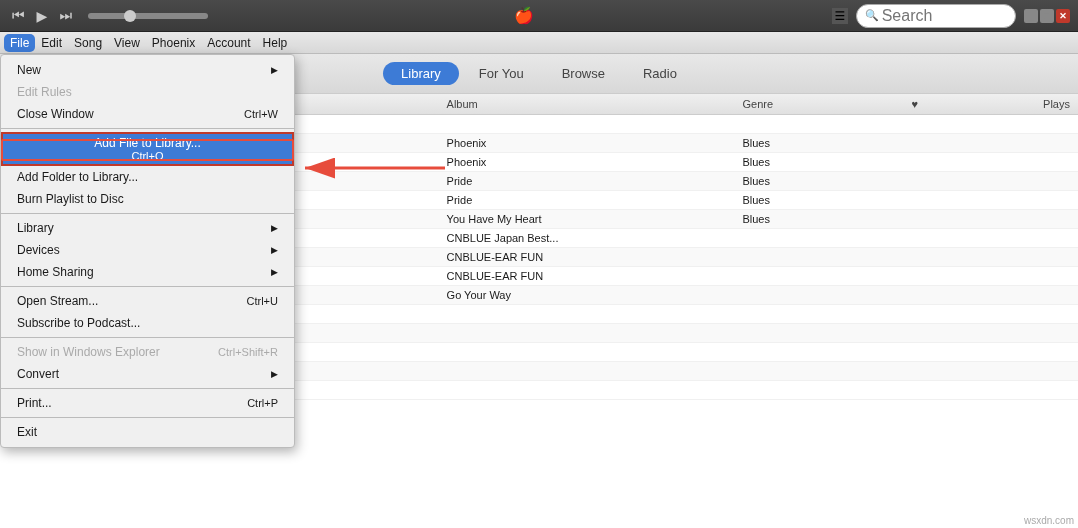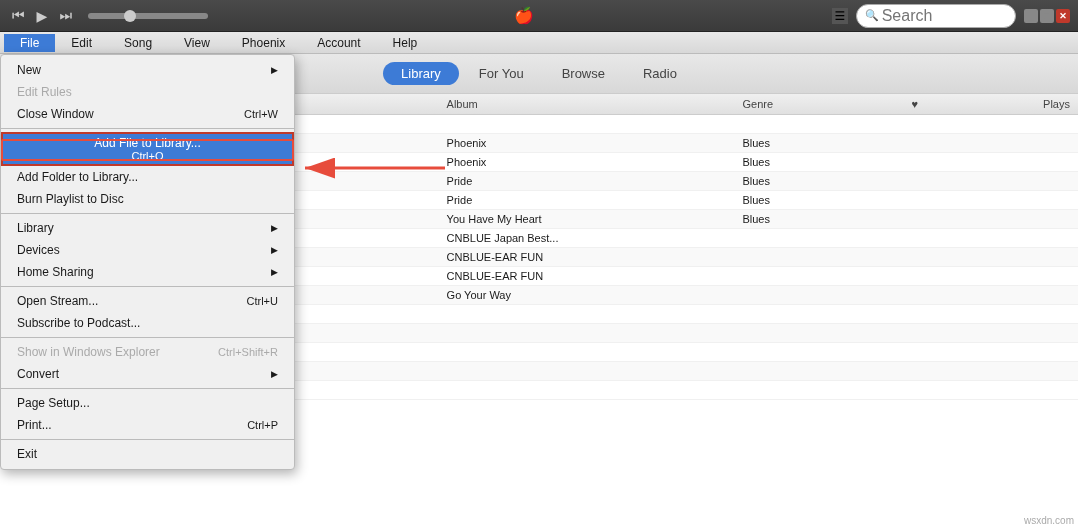--- a/index.html
+++ b/index.html
@@ -68,25 +68,25 @@
     
     .menu-bar {
       background: linear-gradient(to bottom, #e8e8e8, #d8d8d8);
       height: 22px;
       display: flex;
       align-items: center;
       padding: 0 4px;
       border-bottom: 1px solid #bbb;
     }
     .menu-item {
-      padding: 2px 16px;
+      padding: 2px 6px;
       font-size: 12px;
       color: #1a1a1a;
       cursor: pointer;
-      border-radius: 0;
+      border-radius: 5px;
       white-space: nowrap;
     }
     .menu-item:hover, .menu-item.active {
       background: #3d7bd6;
       color: white;
     }
     .menu-item.active {
       background: #3d7bd6;
       color: white;
     }
@@ -332,23 +332,20 @@
   <div class="dropdown-separator"></div>
   <div class="dropdown-item disabled">
     <span>Show in Windows Explorer</span>
     <span class="shortcut">Ctrl+Shift+R</span>
   </div>
   <div class="dropdown-item">
     <span>Convert</span>
     <span class="submenu-arrow">▶</span>
   </div>
   <div class="dropdown-separator"></div>
-  <div class="dropdown-item">
-    <span>Page Setup...</span>
-  </div>
   <div class="dropdown-item">
     <span>Print...</span>
     <span class="shortcut">Ctrl+P</span>
   </div>
   <div class="dropdown-separator"></div>
   <div class="dropdown-item">
     <span>Exit</span>
   </div>
 </div>
 

